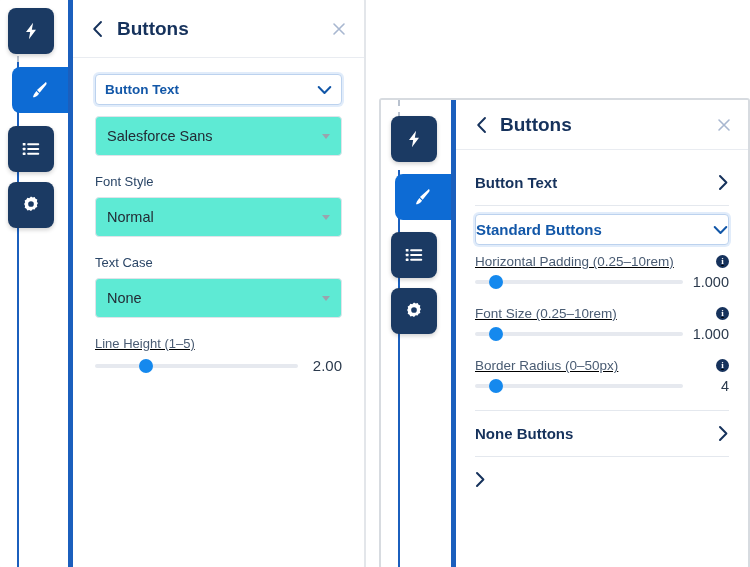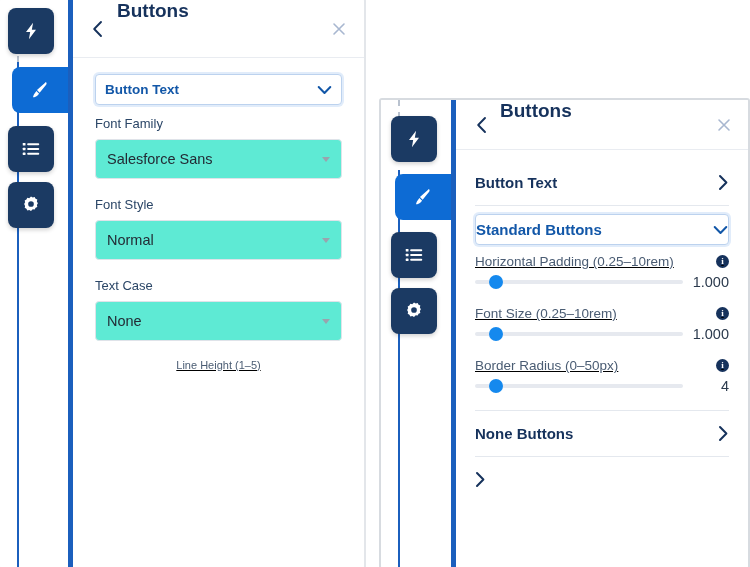--- a/index.html
+++ b/index.html
@@ -86,20 +86,21 @@
     flex: 1 1 auto;
     min-width: 0;
     display: flex;
     flex-direction: column;
     background: #ffffff;
   }
 
   
   .panel-header {
     display: flex;
+    align-items: center;
     flex: 0 0 auto;
     border-bottom: 1px solid #e9ecf1;
     box-sizing: border-box;
   }
   .hdr-back {
     color: #16325c;
     display: flex;
     align-items: center;
     justify-content: center;
     cursor: pointer;
@@ -241,21 +242,21 @@
   #panel-left .rail-line { top: 62px; bottom: 0; }
   #panel-left .panel-header { height: 58px; padding: 0 14px 0 14px; }
   #panel-left .hdr-back { width: 22px; font-size: 0; }
   #panel-left .hdr-title { font-size: 19px; margin-left: 8px; }
   #panel-left .hdr-close { width: 22px; }
   #panel-left .panel-body { padding: 16px 22px 0 22px; }
   #panel-left .acc-open { height: 31px; padding: 0 9px; font-size: 13.5px; margin-bottom: 11px; }
   #panel-left .field-label { font-size: 13px; margin-bottom: 8px; }
   #panel-left .select { height: 40px; padding: 0 11px; font-size: 14.5px; margin-bottom: 18px; }
   #panel-left .slider-head { margin-bottom: 6px; }
-  #panel-left .slider-head .sh-label { font-size: 11px; text-align: center; }
+  #panel-left .slider-head .sh-label { font-size: 13px; }
   #panel-left .slider-row { margin-bottom: 20px; }
   #panel-left .slider-value { width: 44px; font-size: 15px; }
 
   
   #panel-right {
     left: 379px; top: 98px;
     width: 371px; height: 471px;
     border: 2px solid #d7dbe0;
     border-radius: 3px;
   }
@@ -344,21 +345,20 @@
         <div class="acc-open">
           <span class="acc-label">Button Text</span>
           <span class="chev-d">
             <svg width="15" height="10" viewBox="0 0 15 10">
               <path d="M1.7 2 L7.5 8 L13.3 2" fill="none" stroke="currentColor" stroke-width="2" stroke-linecap="round" stroke-linejoin="round"></path>
             </svg>
           </span>
         </div>
 
         <div>
-          <div class="field-label">Font Family</div>
           <div class="select">
             <span class="select-value">Salesforce Sans</span>
             <span class="caret-tri"></span>
           </div>
         </div>
 
         <div>
           <div class="field-label">Font Style</div>
           <div class="select">
             <span class="select-value">Normal</span>
@@ -371,20 +371,27 @@
           <div class="field-label">Text Case</div>
           <div class="select">
             <span class="select-value">None</span>
             <span class="caret-tri"></span>
           </div>
         </div>
 
         <div>
           <div class="slider-head">
             <span class="sh-label">Line Height (1–5)</span>
+          </div>
+          <div class="slider-row">
+            <div class="slider">
+              <div class="slider-track"></div>
+              <div class="slider-thumb" style="left: 25%;"></div>
+            </div>
+            <span class="slider-value">2.00</span>
           </div>
         </div>
 
 
       </div>
     </div>
   </div>
 </div>
 
 <div class="panel" id="panel-right">

